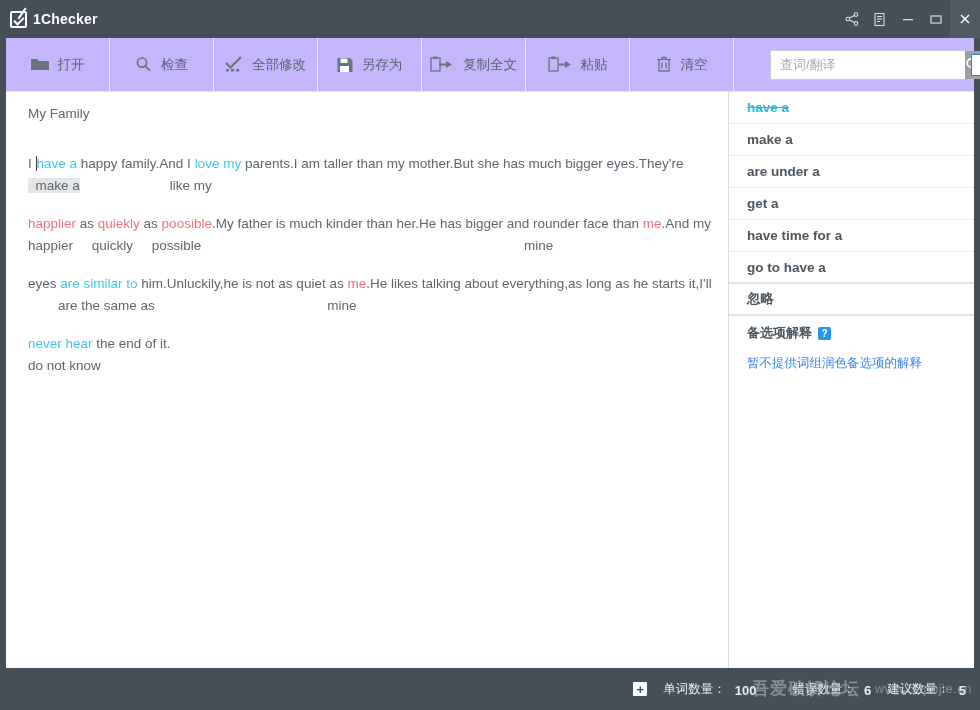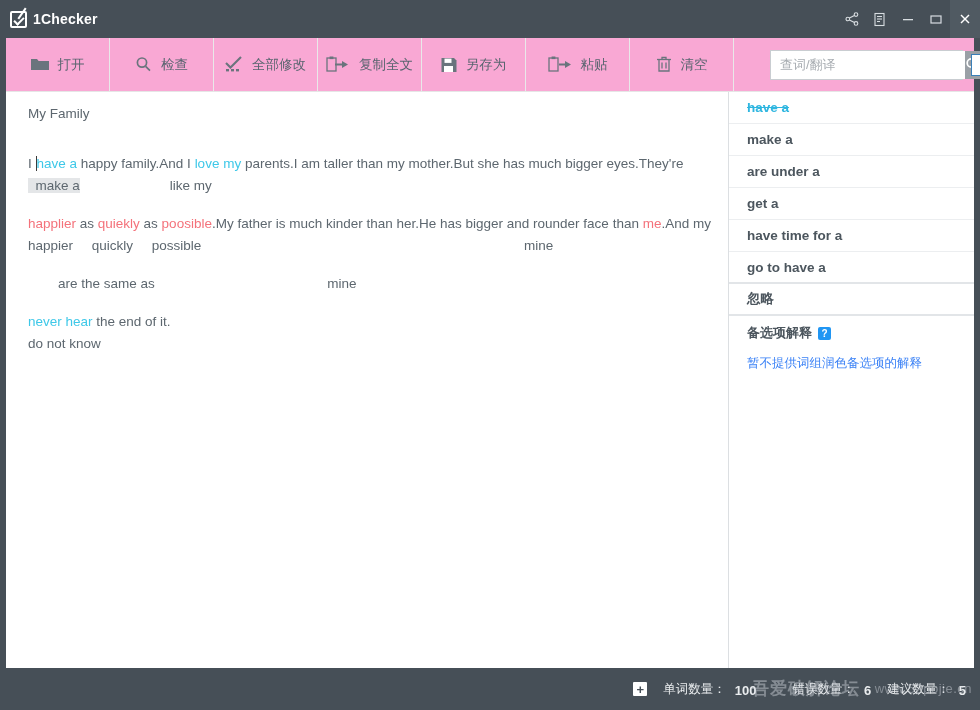--- a/index.html
+++ b/index.html
@@ -56,21 +56,21 @@
     width: 28px; height: 38px;
     display: flex; align-items: center; justify-content: center;
     color: #e3e7ea;
   }
   .winbtn.close { background: #505a62; width: 30px; }
   .winbtn svg { display: block; }
 
   
   .toolbar {
     height: 54px; flex: 0 0 54px;
-    background: #f9a8d4;
+    background: #c4b5fd;
     display: flex; align-items: stretch;
     margin: 0 6px;
     border-bottom: 1px solid #e6e6e6;
   }
   .tbtn {
     display: flex; align-items: center; justify-content: center;
     gap: 9px;
     padding: 0 22px;
     border-right: 1px solid #e9e9e9;
     color: #5a6570;
@@ -299,39 +299,39 @@
           <rect x="1" y="13" width="3" height="2.4" fill="#6a747d"></rect>
           <rect x="6" y="13" width="3" height="2.4" fill="#6a747d"></rect>
           <rect x="11" y="13" width="3" height="2.4" fill="#6a747d"></rect>
         </svg>
       </span>
       <span>全部修改</span>
     </div>
 
     <div class="tbtn">
       <span class="ic">
+        <svg width="16" height="16" viewBox="0 0 16 16" fill="#6a747d">
+          <path d="M0.5 1h12.5L15.5 3.5V15H0.5z"></path>
+          <rect x="3.5" y="1.6" width="7" height="4.3" fill="#ffffff"></rect>
+          <rect x="3" y="9" width="9" height="6" fill="#ffffff"></rect>
+        </svg>
+      </span>
+      <span>另存为</span>
+    </div>
+
+    <div class="tbtn">
+      <span class="ic">
         <svg width="24" height="17" viewBox="0 0 24 17">
           <rect x="1" y="2" width="9" height="13" fill="none" stroke="#6a747d" stroke-width="1.3"></rect>
           <rect x="3.6" y="0.5" width="3.8" height="2.6" fill="#6a747d"></rect>
           <path d="M22 8.5 L16 5 L16 12 Z" fill="#6a747d"></path>
           <rect x="9" y="7.5" width="8" height="2" fill="#6a747d"></rect>
         </svg>
       </span>
       <span>复制全文</span>
-    </div>
-
-    <div class="tbtn">
-      <span class="ic">
-        <svg width="16" height="16" viewBox="0 0 16 16" fill="#6a747d">
-          <path d="M0.5 1h12.5L15.5 3.5V15H0.5z"></path>
-          <rect x="3.5" y="1.6" width="7" height="4.3" fill="#ffffff"></rect>
-          <rect x="3" y="9" width="9" height="6" fill="#ffffff"></rect>
-        </svg>
-      </span>
-      <span>另存为</span>
     </div>
 
     <div class="tbtn">
       <span class="ic">
         <svg width="24" height="17" viewBox="0 0 24 17">
           <rect x="1" y="2" width="9" height="13" fill="none" stroke="#6a747d" stroke-width="1.3"></rect>
           <rect x="3.6" y="0.5" width="3.8" height="2.6" fill="#6a747d"></rect>
           <path d="M23 8.5 L17 5 L17 12 Z" fill="#6a747d"></path>
           <rect x="11" y="7.5" width="7" height="2" fill="#6a747d"></rect>
         </svg>
@@ -379,20 +379,21 @@
         <div class="sub"><span class="tok-hl">  make a</span><span>                        like my</span></div>
       </div>
 
 
       <div class="para">
         <div class="line"><span class="tok-red">happlier</span><span> as </span><span class="tok-red">quiekly</span><span> as </span><span class="tok-red">poosible</span><span>.My father is much kinder than her.He has bigger and rounder face than </span><span class="tok-red">me</span><span>.And my</span></div>
         <div class="sub"><span>happier     quickly     possible                                                                                      mine</span></div>
       </div>
 
       <div class="para">
+        <div class="line"><span>eyes </span><span class="tok-cyan">are similar to</span><span> him.Unluckily,he is not as quiet as </span><span class="tok-red">me</span><span>.He likes talking about everything,as long as he starts it,I'll</span></div>
         <div class="sub"><span>        are the same as                                              mine</span></div>
       </div>
 
       <div class="para">
         <div class="line"><span class="tok-cyan">never hear</span><span> the end of it.</span></div>
         <div class="sub"><span>do not know</span></div>
       </div>
     </div>
 
     <div class="sidebar">

